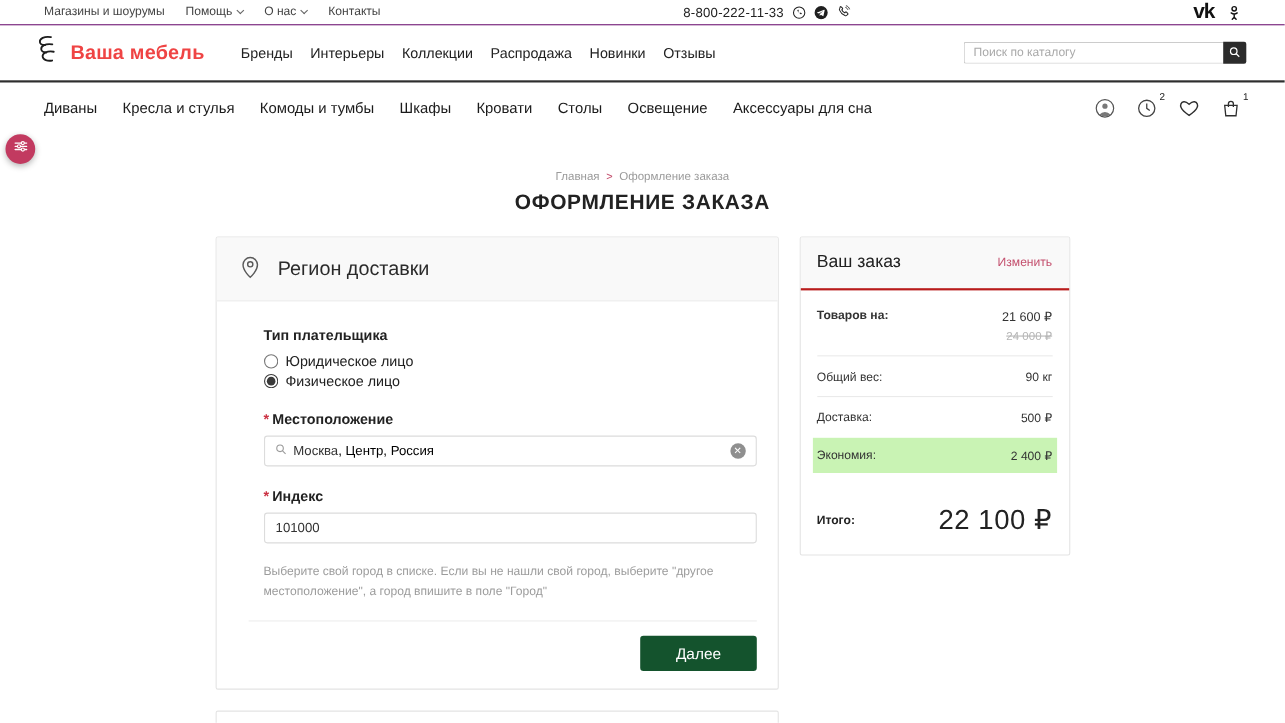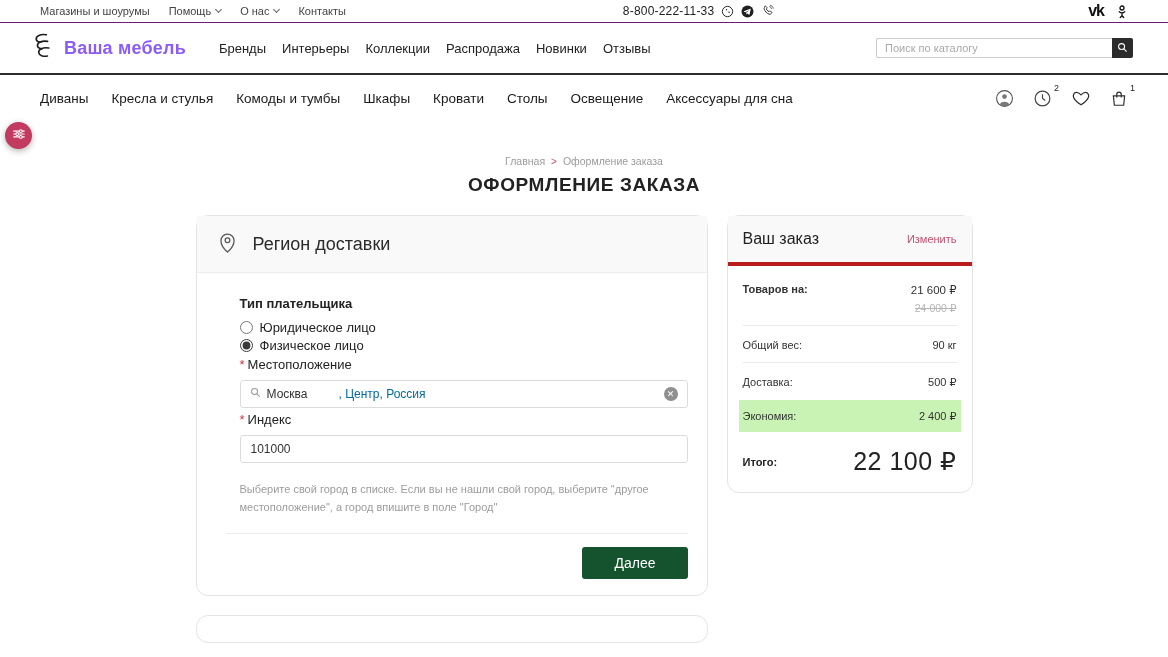--- a/index.html
+++ b/index.html
@@ -10,27 +10,27 @@
   .topbar { display:flex; align-items:center; height:23px; padding:0 40px;
     font-size:11px; color:#444; border-bottom:1px solid #701a75; }
   .topbar-links { display:flex; gap:19px; align-items:center; }
   .topbar-link { cursor:pointer; display:inline-flex; align-items:center; }
   .caret { width:5px; height:5px; border-right:1px solid #666; border-bottom:1px solid #666;
     transform:rotate(45deg); display:inline-block; margin-left:5px; position:relative; top:-2px; }
   .phone-group { margin:0 auto; display:flex; align-items:center; gap:7px; transform:translateX(-18px); }
   .phone-number { font-size:12px; color:#222; letter-spacing:.2px; }
   .msg-icon { display:inline-flex; align-items:center; cursor:pointer; }
   .social-group { display:flex; align-items:center; gap:12px; }
-  .vk-text { font-weight:800; font-size:16px; color:#111; letter-spacing:-1px; cursor:pointer; }
+  .vk-text { font-weight:800; font-size:19px; color:#111; letter-spacing:-1px; cursor:pointer; }
 
   
   .header { display:flex; align-items:center; height:52px; padding:0 35px 0 30px;
     border-bottom:2px solid #2e2e2e; }
   .logo { display:flex; align-items:center; gap:9px; cursor:pointer; }
-  .logo-text { font-size:18px; font-weight:600; color:#8b5cf6; letter-spacing:.2px; }
+  .logo-text { font-size:18px; font-weight:600; color:#ef4444; letter-spacing:.2px; }
   .header-nav { display:flex; gap:16px; margin-left:33px; font-size:13px; color:#222; }
   .header-nav span { cursor:pointer; }
   .search-wrap { margin-left:auto; display:flex; align-items:stretch; }
   .search-input { width:236px; height:20px; border:1px solid #ccc; border-right:none;
     border-radius:2px 0 0 2px; font-size:11px; padding:0 8px; color:#333; outline:none;
     font-family:"Liberation Sans","DejaVu Sans",sans-serif; }
   .search-input::placeholder { color:#a9a9a9; }
   .search-btn { width:21px; height:20px; background:#2b2b2b; border:none; border-radius:0 2px 2px 0;
     display:flex; align-items:center; justify-content:center; cursor:pointer; }
 
@@ -51,63 +51,63 @@
   .breadcrumb { margin-top:34px; text-align:center; font-size:10.5px; color:#9b9b9b; }
   .breadcrumb .sep { color:#c4506e; margin:0 6px; font-size:10px; }
   .breadcrumb .bc-home { cursor:pointer; }
   .page-title { margin-top:7px; text-align:center; font-size:19px; font-weight:700;
     color:#222; letter-spacing:.6px; }
 
   
   .main { display:flex; justify-content:center; align-items:flex-start; gap:19px; margin-top:19px; }
   .left-col { width:512px; display:flex; flex-direction:column; gap:19px; }
   .right-col { width:246px; }
-  .panel { border:1px solid #e4e4e4; border-radius:12px; background:#fff; }
+  .panel { border:1px solid #e4e4e4; border-radius:2px; background:#fff; }
   .panel-head { display:flex; align-items:center; gap:15px; padding:14px 20px;
     background:#f9f9f9; border-bottom:1px solid #ededed; }
   .panel-head-title { font-size:18px; color:#2b2b2b; }
 
   
   .region-body { padding:23px 19px 0 43px; }
   .form-label { font-size:13px; font-weight:700; color:#222; }
   .radio-group { margin-top:9px; display:flex; flex-direction:column; gap:3px; }
   .radio-row { display:flex; align-items:center; gap:7px; font-size:13px; color:#222; cursor:pointer; }
   .radio-row input { width:13px; height:13px; accent-color:#3a3a3a; margin:0; }
-  .field-label { margin-top:4px; font-size:13px; font-weight:400; color:#222; }
+  .field-label { margin-top:19px; font-size:13px; font-weight:700; color:#222; }
   .req { color:#cc3344; margin-right:3px; }
   .fake-input { margin-top:8px; height:28px; border:1px solid #dcdcdc; border-radius:3px;
     display:flex; align-items:center; padding:0 9px; font-size:12px; background:#fff; cursor:text; }
   .fake-input .city { color:#333; margin-left:6px; }
-  .fake-input .rest { color:#0369a1;margin-left:31px; }
+  .fake-input .rest { color:#000000; }
   .clear-btn { margin-left:auto; width:14px; height:14px; border-radius:50%; background:#8f8f8f;
     color:#fff; font-size:9px; line-height:14px; text-align:center; cursor:pointer; }
   .text-input { margin-top:8px; width:100%; height:28px; border:1px solid #dcdcdc; border-radius:3px;
     font-size:12px; padding:0 10px; color:#333; outline:none;
     font-family:"Liberation Sans","DejaVu Sans",sans-serif; }
   .note { margin-top:17px; font-size:11px; color:#9c9c9c; line-height:1.65; max-width:445px; }
   .region-footer { margin-top:17px; margin-left:-14px; border-top:1px solid #ededed;
     padding:13px 0 16px; display:flex; justify-content:flex-end; }
   .next-btn { background:#14532d; color:#fff; border:none; border-radius:3px;
     font-size:14px; padding:8px 32px; cursor:pointer;
     font-family:"Liberation Sans","DejaVu Sans",sans-serif; }
 
   
   .order-head { display:flex; justify-content:space-between; align-items:center;
-    padding:14px 15px; background:#f9f9f9; border-bottom:4px solid #b91c1c; }
+    padding:14px 15px; background:#f9f9f9; border-bottom:2px solid #b91c1c; }
   .order-title { font-size:16px; color:#222; }
   .edit-link { font-size:11px; color:#c4506e; cursor:pointer; }
   .order-body { padding:4px 15px 0; }
   .order-row { display:flex; justify-content:space-between; padding:13px 0 11px;
     border-bottom:1px solid #eaeaea; font-size:11px; color:#333; }
   .order-row .lbl-bold { font-weight:700; }
   .val-stack { text-align:right; }
   .val-main { font-size:11.5px; color:#333; }
   .val-old { margin-top:5px; font-size:10.5px; color:#b5b5b5; text-decoration:line-through; }
   .order-row.green { background:#c9f3b4; margin:0 -4px; padding:10px 4px 9px; border-bottom:none; }
-  .total-row { display:flex; justify-content:space-between; align-items:center; padding:15px 0 16px; }
+  .total-row { display:flex; justify-content:space-between; align-items:center; padding:28px 0 16px; }
   .total-lbl { font-size:11px; font-weight:700; color:#222; }
   .total-val { font-size:25px; color:#222; letter-spacing:.5px; }
 
   
   .section-panel { display:flex; align-items:center; gap:16px; padding:13px 19px; }
 </style>
 </head>
 <body>
 
 <div class="topbar">

